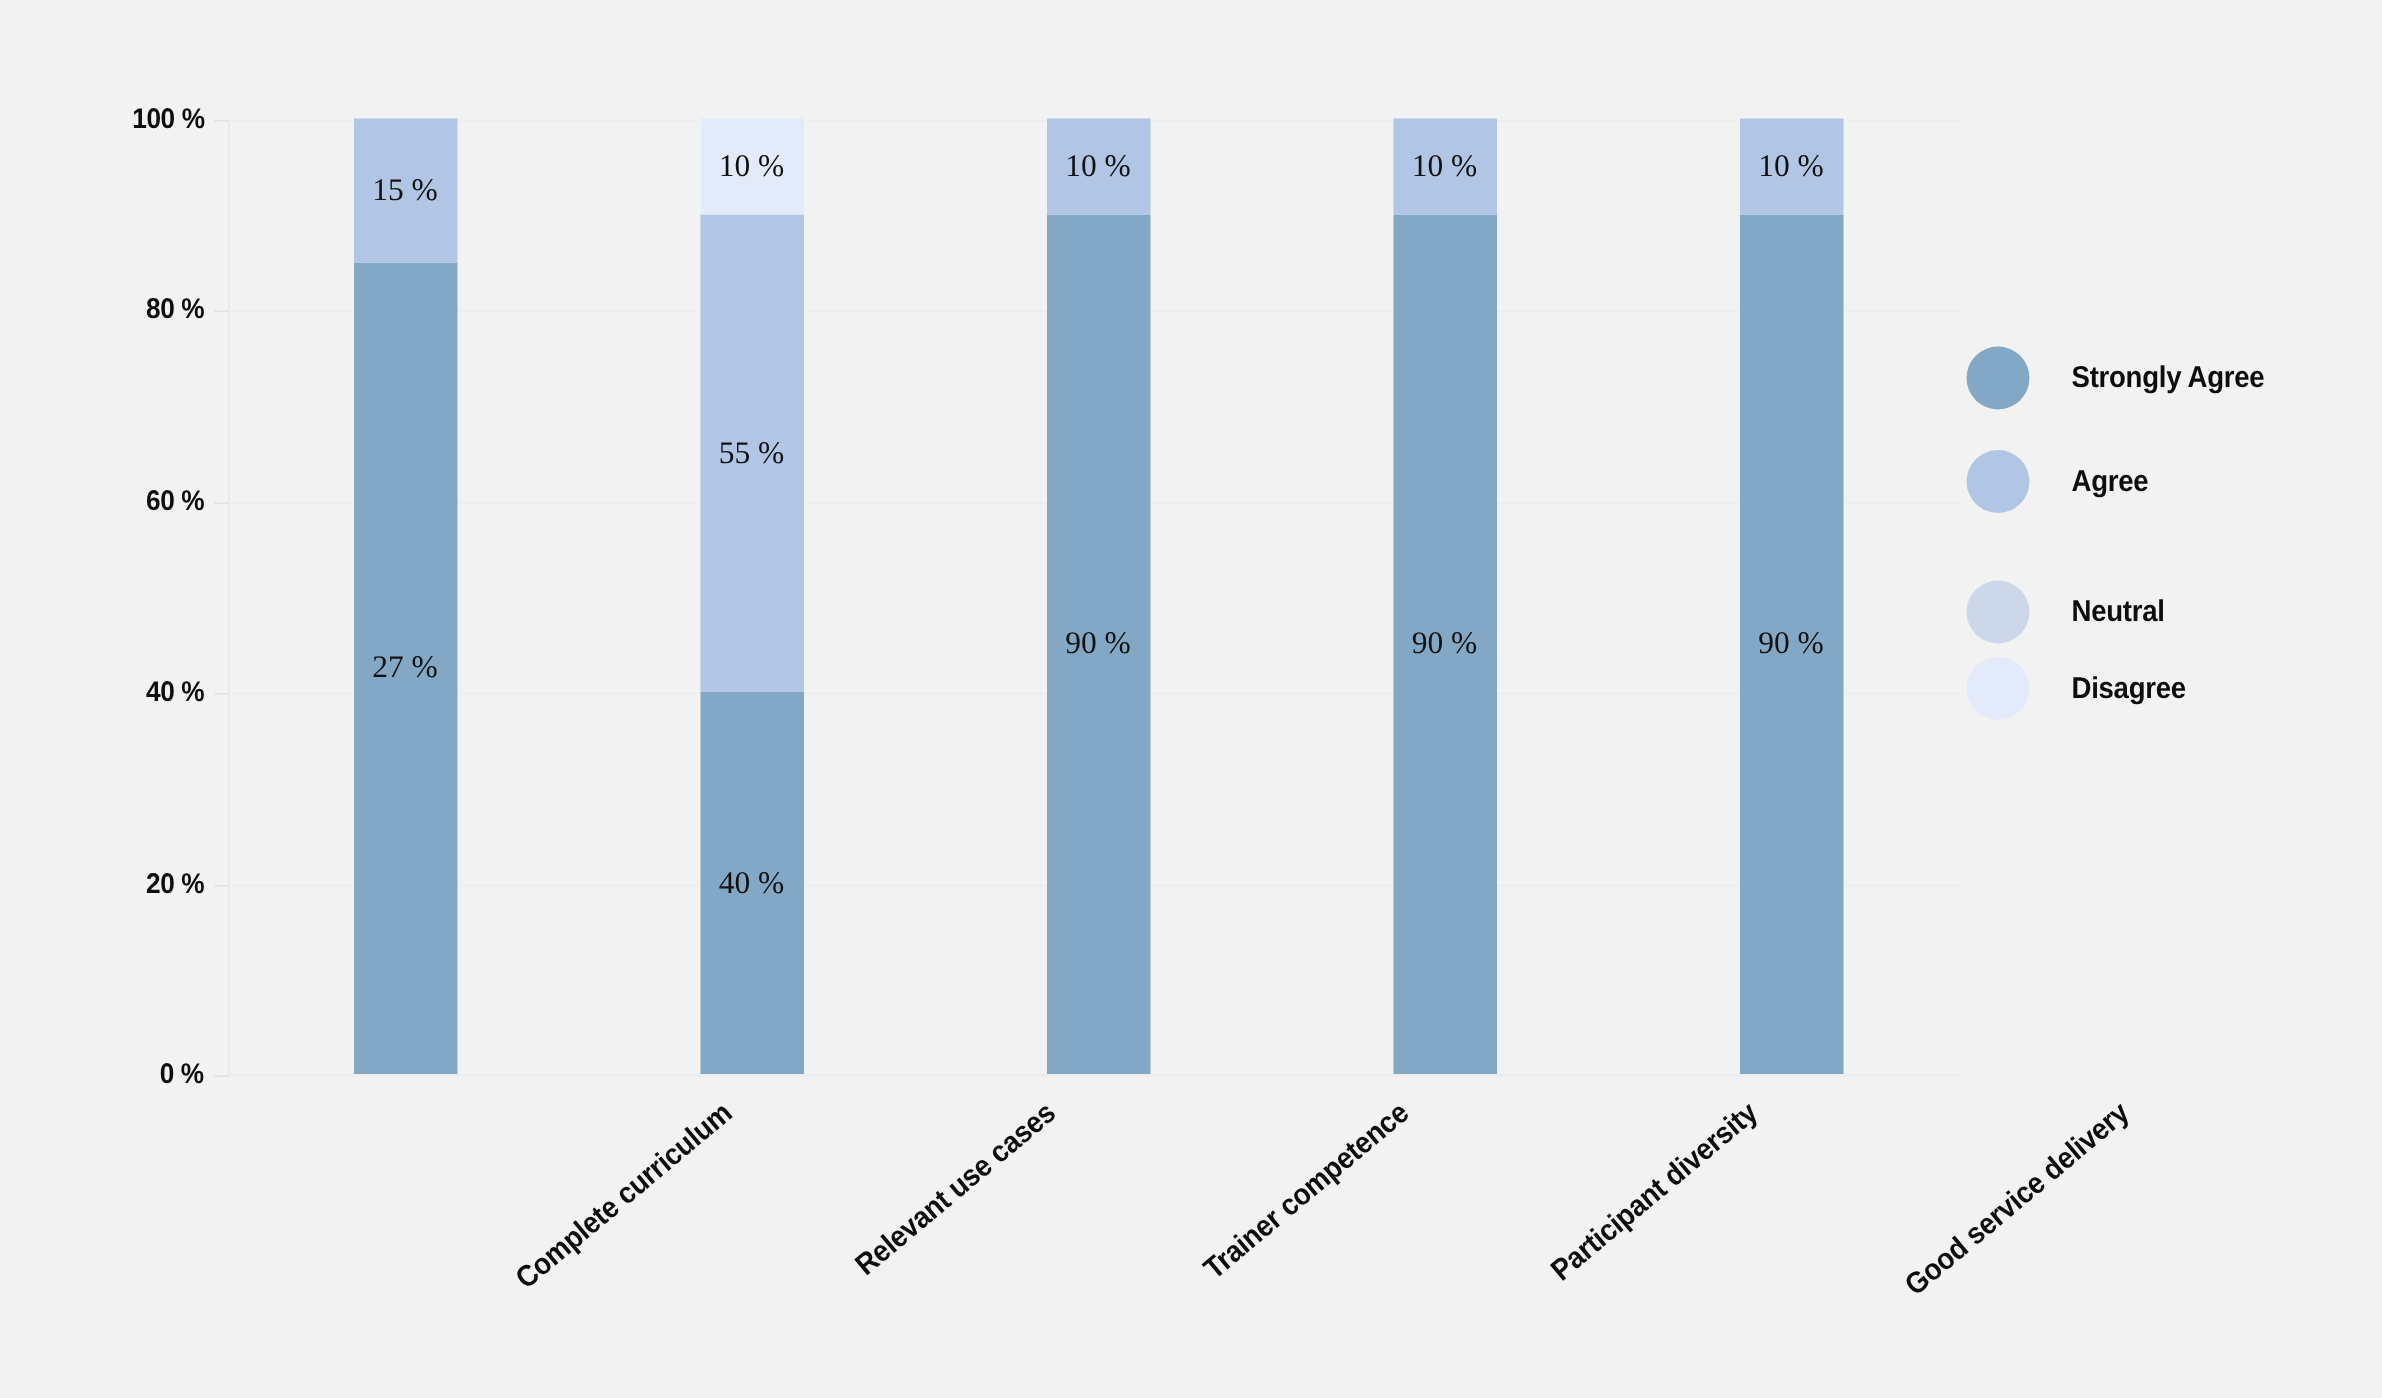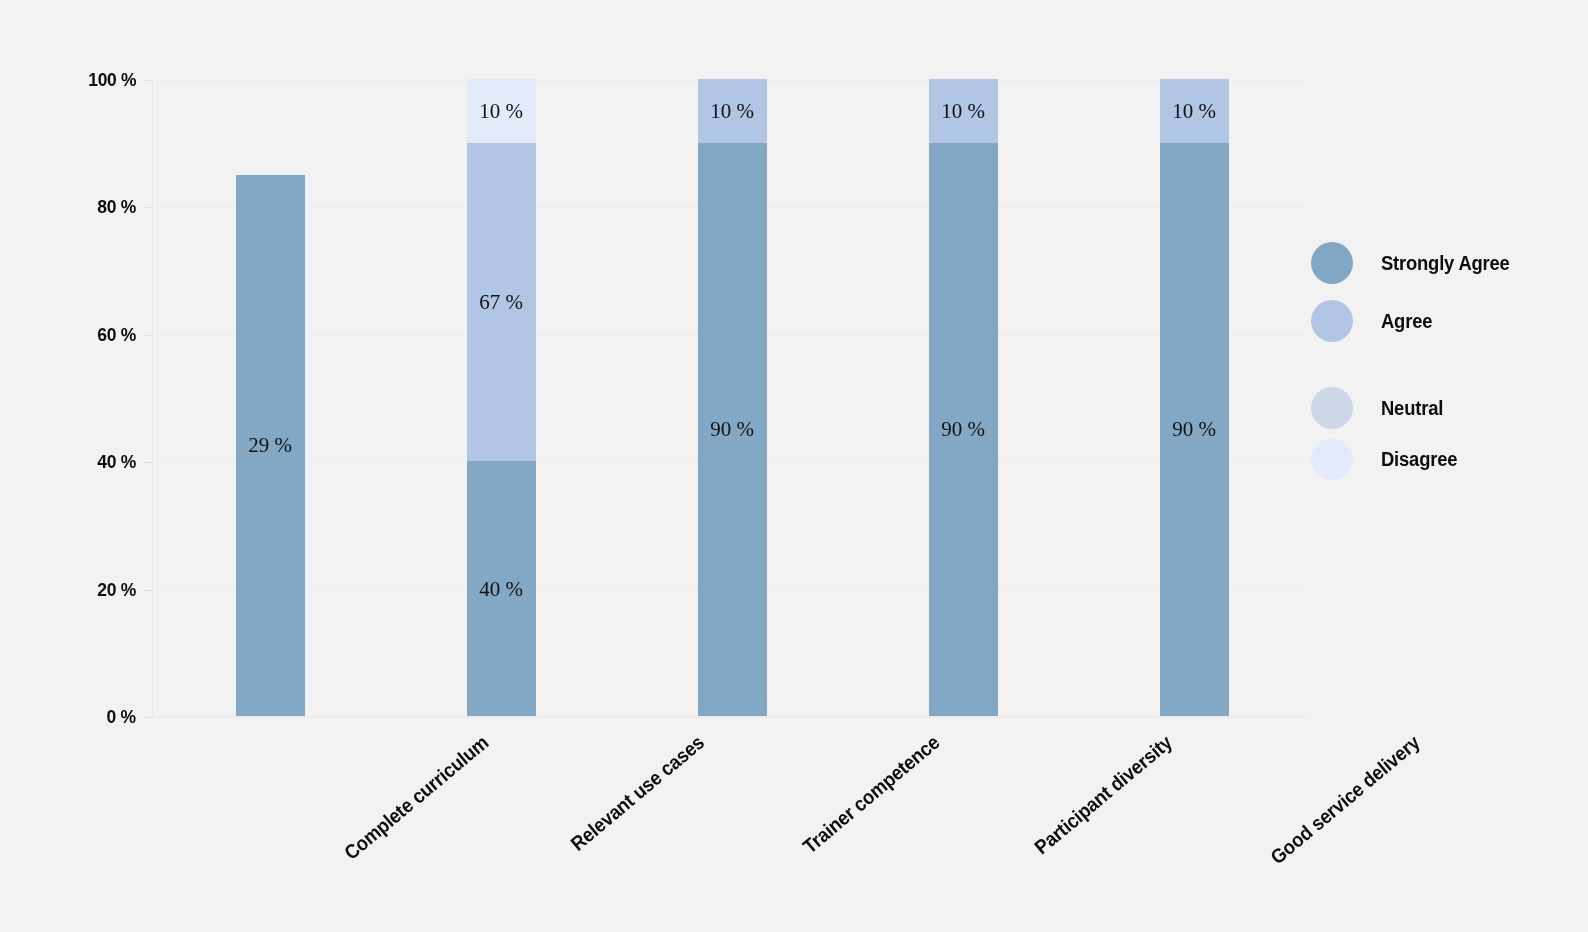--- a/index.html
+++ b/index.html
@@ -178,29 +178,32 @@
       <div class="tick-mark" style="top: 254.8px;"></div>
       <div class="y-tick-label" style="top: 254.8px;">60 %</div>
       <div class="gridline" style="top: 127.4px;"></div>
       <div class="tick-mark" style="top: 127.4px;"></div>
       <div class="y-tick-label" style="top: 127.4px;">80 %</div>
       <div class="gridline" style="top: 0px;"></div>
       <div class="tick-mark" style="top: 0px;"></div>
       <div class="y-tick-label" style="top: 0px;">100 %</div>
       <div class="bar-group" style="left: 83.5px;">
         <div class="segment" style="height: 541.45px; background: rgb(130, 168, 198);">
-          <div class="segment-label">29 %</div>
+          <div class="segment-label">27 %</div>
+        </div>
+        <div class="segment" style="height: 95.55px; background: rgb(176, 198, 228);">
+          <div class="segment-label">15 %</div>
         </div>
       </div>
       <div class="bar-group" style="left: 314.5px;">
         <div class="segment" style="height: 254.8px; background: rgb(130, 168, 198);">
           <div class="segment-label">40 %</div>
         </div>
         <div class="segment" style="height: 318.5px; background: rgb(176, 198, 228);">
-          <div class="segment-label">67 %</div>
+          <div class="segment-label">55 %</div>
         </div>
         <div class="segment" style="height: 63.7px; background: rgb(227, 235, 250);">
           <div class="segment-label">10 %</div>
         </div>
       </div>
       <div class="bar-group" style="left: 545.5px;">
         <div class="segment" style="height: 573.3px; background: rgb(130, 168, 198);">
           <div class="segment-label">90 %</div>
         </div>
         <div class="segment" style="height: 63.7px; background: rgb(176, 198, 228);">
@@ -228,21 +231,21 @@
   <div id="cat-labels">
       <div class="cat-label" style="left: 282px;"><span class="cat-inner">Complete curriculum</span></div>
       <div class="cat-label" style="left: 513px;"><span class="cat-inner">Relevant use cases</span></div>
       <div class="cat-label" style="left: 744px;"><span class="cat-inner">Trainer competence</span></div>
       <div class="cat-label" style="left: 975px;"><span class="cat-inner">Participant diversity</span></div>
       <div class="cat-label" style="left: 1206px;"><span class="cat-inner">Good service delivery</span></div>
     </div>
 
   <div class="legend" id="legend">
 
-  <div class="legend-row" style="top: 11px;">
+  <div class="legend-row" style="top: 0px;">
         <span class="legend-swatch" style="background: rgb(130, 168, 198);"></span>
         <span class="legend-text">Strongly Agree</span>
       </div>
       <div class="legend-row" style="top: 69px; align-items: center;">
         <span class="legend-swatch" style="background: rgb(176, 198, 228);"></span>
         <span class="legend-text">Agree</span>
       </div>
       <div class="legend-row" style="top: 156px;">
         <span class="legend-swatch" style="background: rgb(204, 216, 234);"></span>
         <span class="legend-text">Neutral</span>

